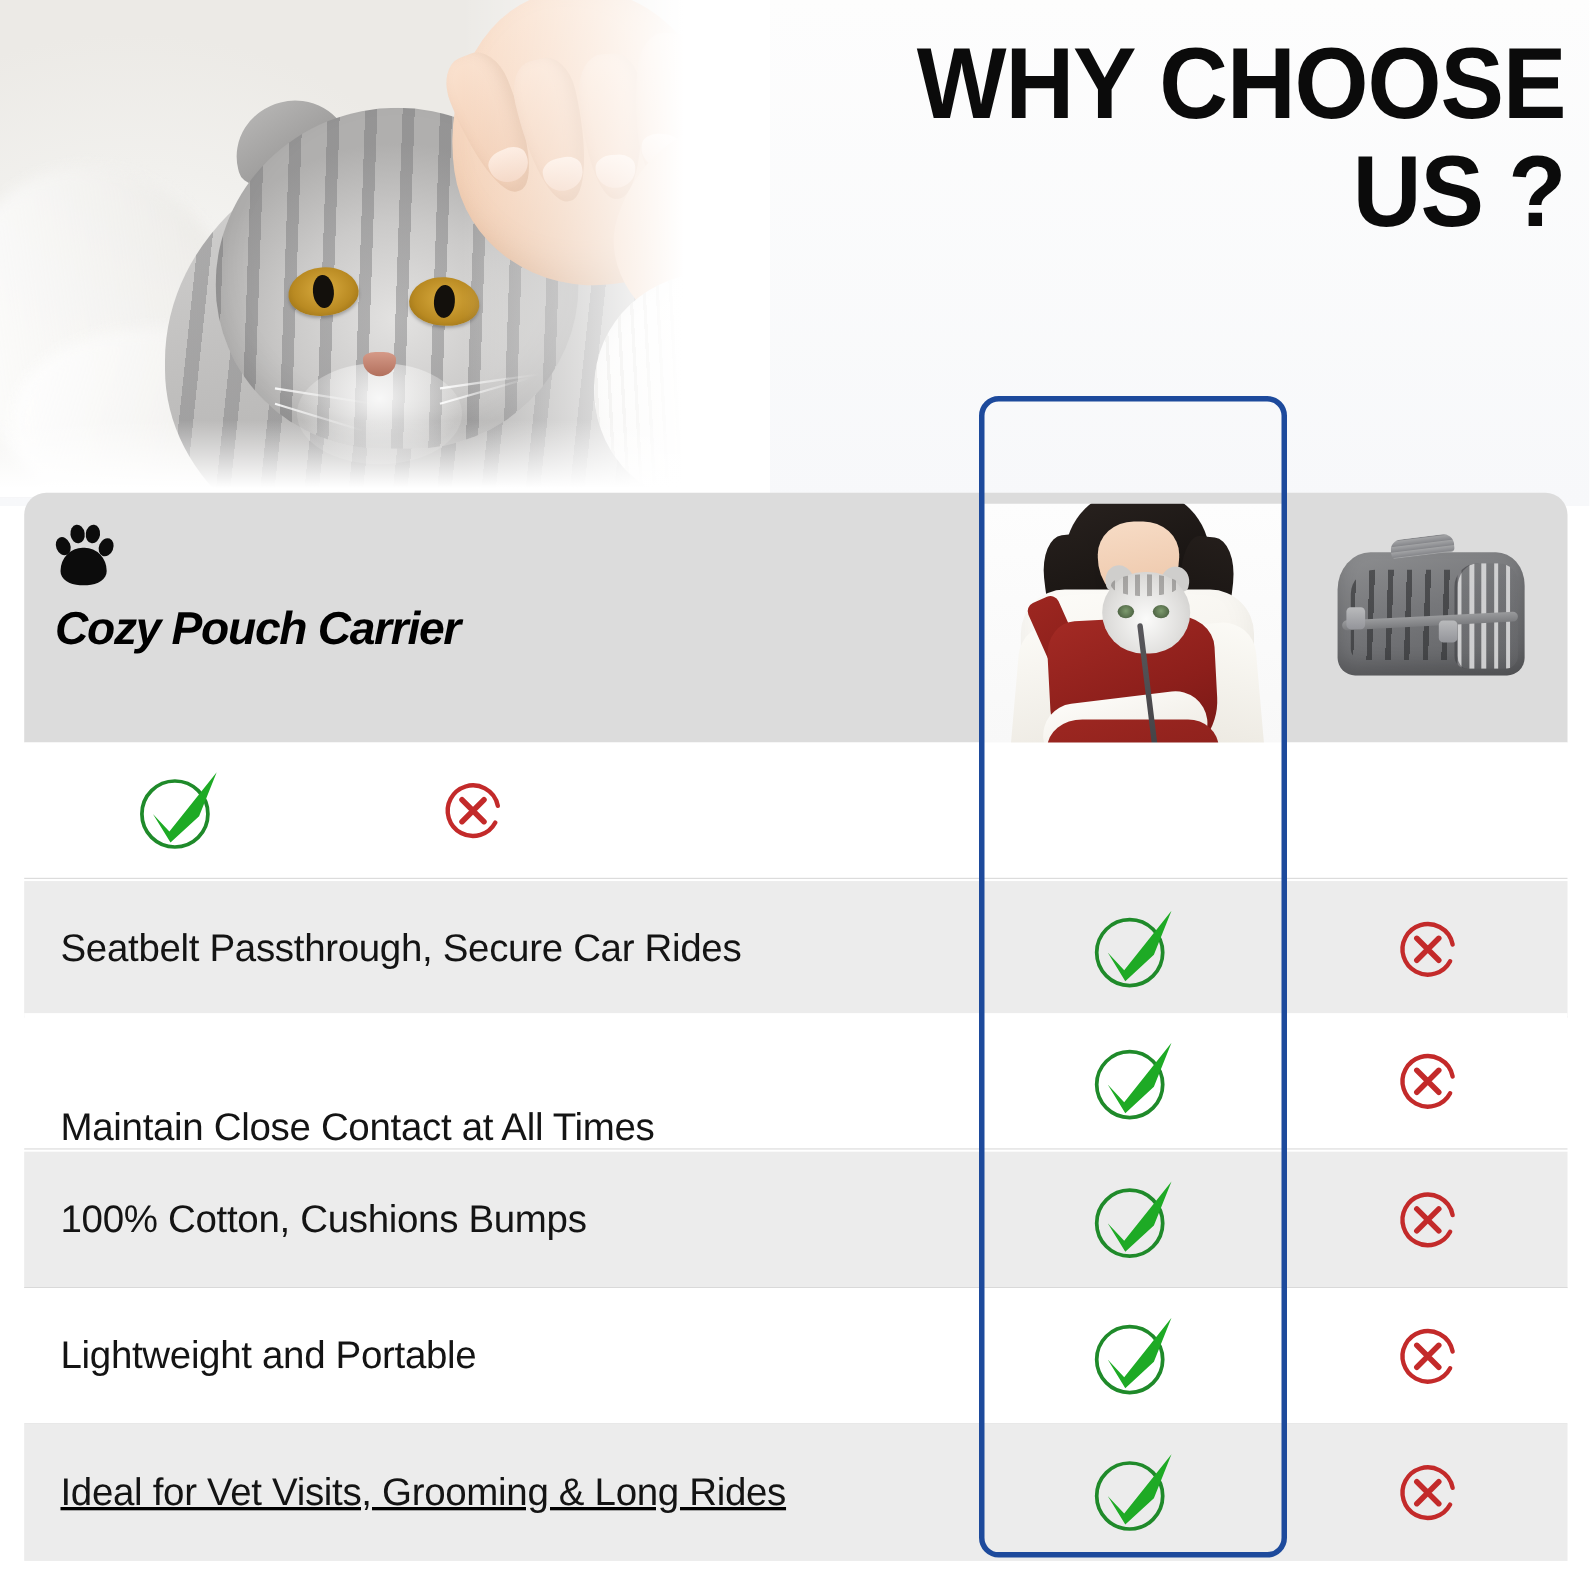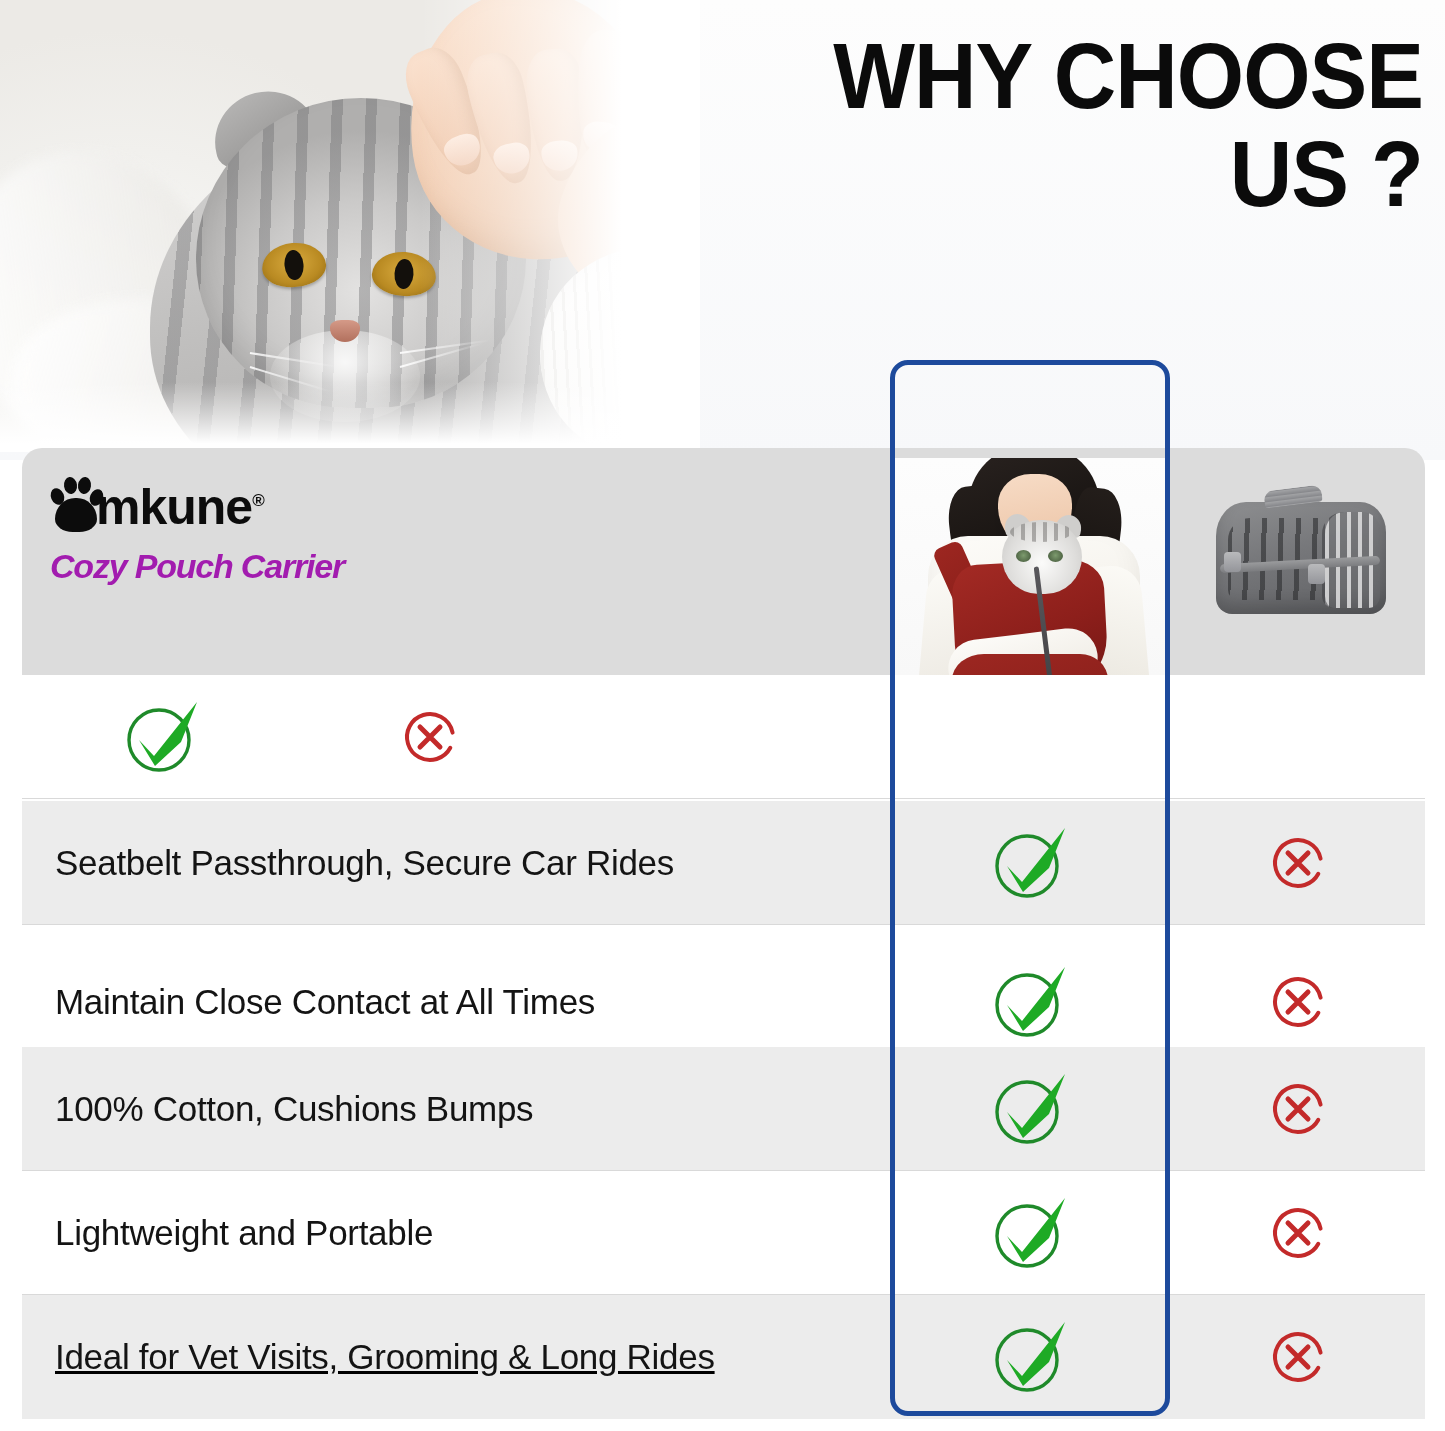--- a/index.html
+++ b/index.html
@@ -257,24 +257,24 @@
     position: relative;
     margin-left: -8px;
   }
   .brand-reg {
     font-size: 17px;
     vertical-align: super;
     font-weight: 700;
   }
   .product-name {
     margin-top: 16px;
-    font-size: 34px;
+    font-size: 42px;
     font-weight: 700;
     font-style: italic;
-    color: #a21caf;
+    color: #000000;
     letter-spacing: -1.2px;
     line-height: 1.08;
   }
 
   
   .hero-prod {
     position: absolute;
     left: 872px; top: 10px;
     width: 274px; height: 305px;
     overflow: hidden;
@@ -540,21 +540,20 @@
 
   <div class="brand">
     <div class="brand-logo">
       <span class="paw">
         <span class="toe t1"></span>
           <span class="toe t2"></span>
         <span class="toe t3"></span>
           <span class="toe t4"></span>
         <span class="pad"></span>
       </span>
-      <span class="brand-name"><span>mkune</span><span class="brand-reg">®</span></span>
     </div>
     <div class="product-name">Cozy Pouch Carrier</div>
   </div>
 
   <div class="hero-prod">
     <div class="pp-bg"></div>
     <div class="pp-hair"></div>
     <div class="pp-hair-l"></div>
     <div class="pp-hair-r"></div>
     <div class="pp-face"></div>
@@ -620,21 +619,21 @@
         <div class="cell cell-theirs">
           <span class="ico-cross">
             <svg width="60" height="60" viewBox="0 0 60 60">
               <circle cx="30" cy="30" r="23" fill="none" stroke="#c32a2a" stroke-width="4" stroke-linecap="round" stroke-dasharray="128 17" transform="rotate(28 30 30)"></circle>
               <path d="M20 20 L40 40 M40 20 L20 40" stroke="#c32a2a" stroke-width="5" stroke-linecap="round"></path>
             </svg>
           </span>
         </div>
         <div class="row-line"></div>
       </div>
-      <div class="row plain" style="top: 492px;">
+      <div class="row plain" style="top: 473px; align-items: flex-end;">
         <div class="feature-label">Maintain Close Contact at All Times</div>
         <div class="cell cell-ours">
           <span class="ico-check">
             <svg width="86" height="86" viewBox="0 0 86 86">
               <circle cx="40" cy="46" r="30" fill="none" stroke="#1f8a2a" stroke-width="3.4"></circle>
               <path d="M20 46 L35 62 L78 8 L62 48 L36 72 Z" fill="#1eaa25"></path>
             </svg>
           </span>
         </div>
         <div class="cell cell-theirs">

